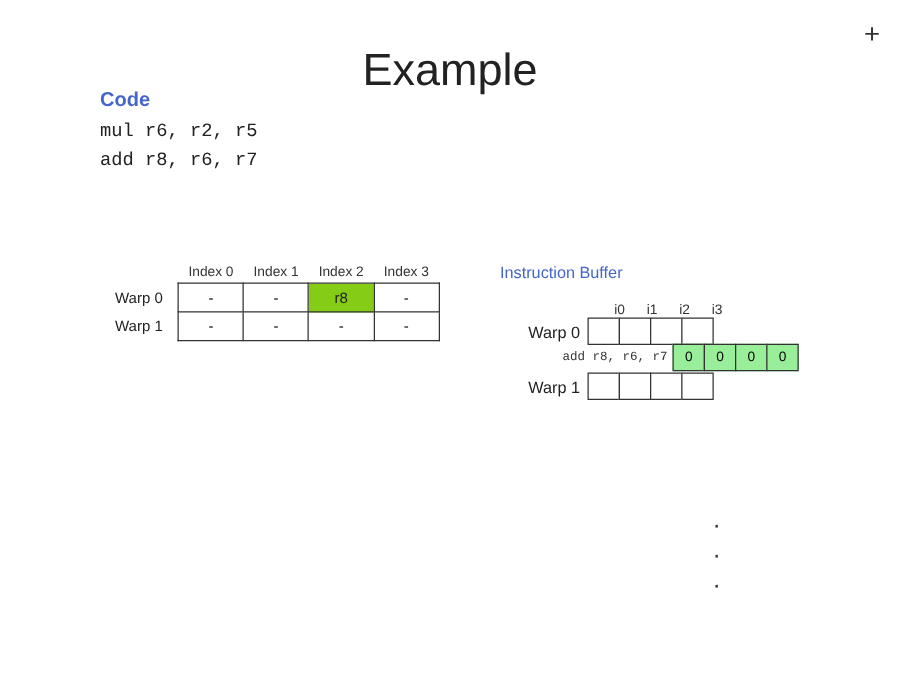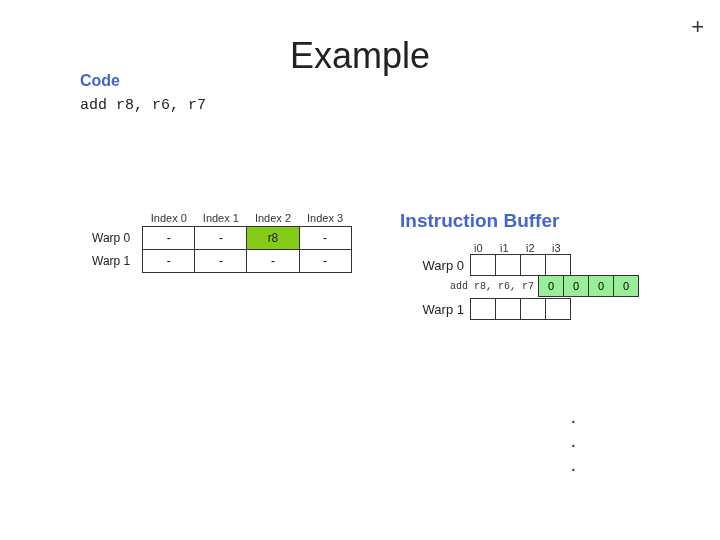--- a/index.html
+++ b/index.html
@@ -90,23 +90,23 @@
       padding-right: 4px;
       text-align: right;
     }
 
     .highlighted-cell {
       background: #84cc16;
       color: #222;
     }
 
     .instr-buffer-label {
-      font-size: 19px;
+      font-size: 13px;
       color: #4466cc;
-      font-weight: bold;
+      font-weight: normal;
       margin-bottom: 6px;
     }
 
     .dots-area {
       position: absolute;
       bottom: 60px;
       left: 570px;
       font-size: 20px;
       color: #333;
       letter-spacing: 2px;
@@ -116,21 +116,21 @@
 
     
     .ib-wrapper {
       position: absolute;
       top: 242px;
       left: 418px;
     }
 
     .ib-col-header {
       width: 26px;
-      text-align: left;
+      text-align: right;
       font-size: 11px;
       color: #333;
     }
 
     .ib-row {
       display: flex;
       align-items: center;
     }
 
     .ib-row-label {
@@ -188,20 +188,21 @@
 </head>
 <body>
 
 <div class="page-title">Example</div>
 
 <div class="plus-sign">+</div>
 
 <div class="code-section">
   <div class="code-label">Code</div>
   <div class="code-block">
+    <div>mul  r6, r2,  r5</div>
     <div>add  r8, r6,  r7</div>
   </div>
 </div>
 
 <div class="scoreboard-section">
   <table class="scoreboard-table">
     <thead>
       <tr>
         <th></th>
         <th>Index 0</th>

